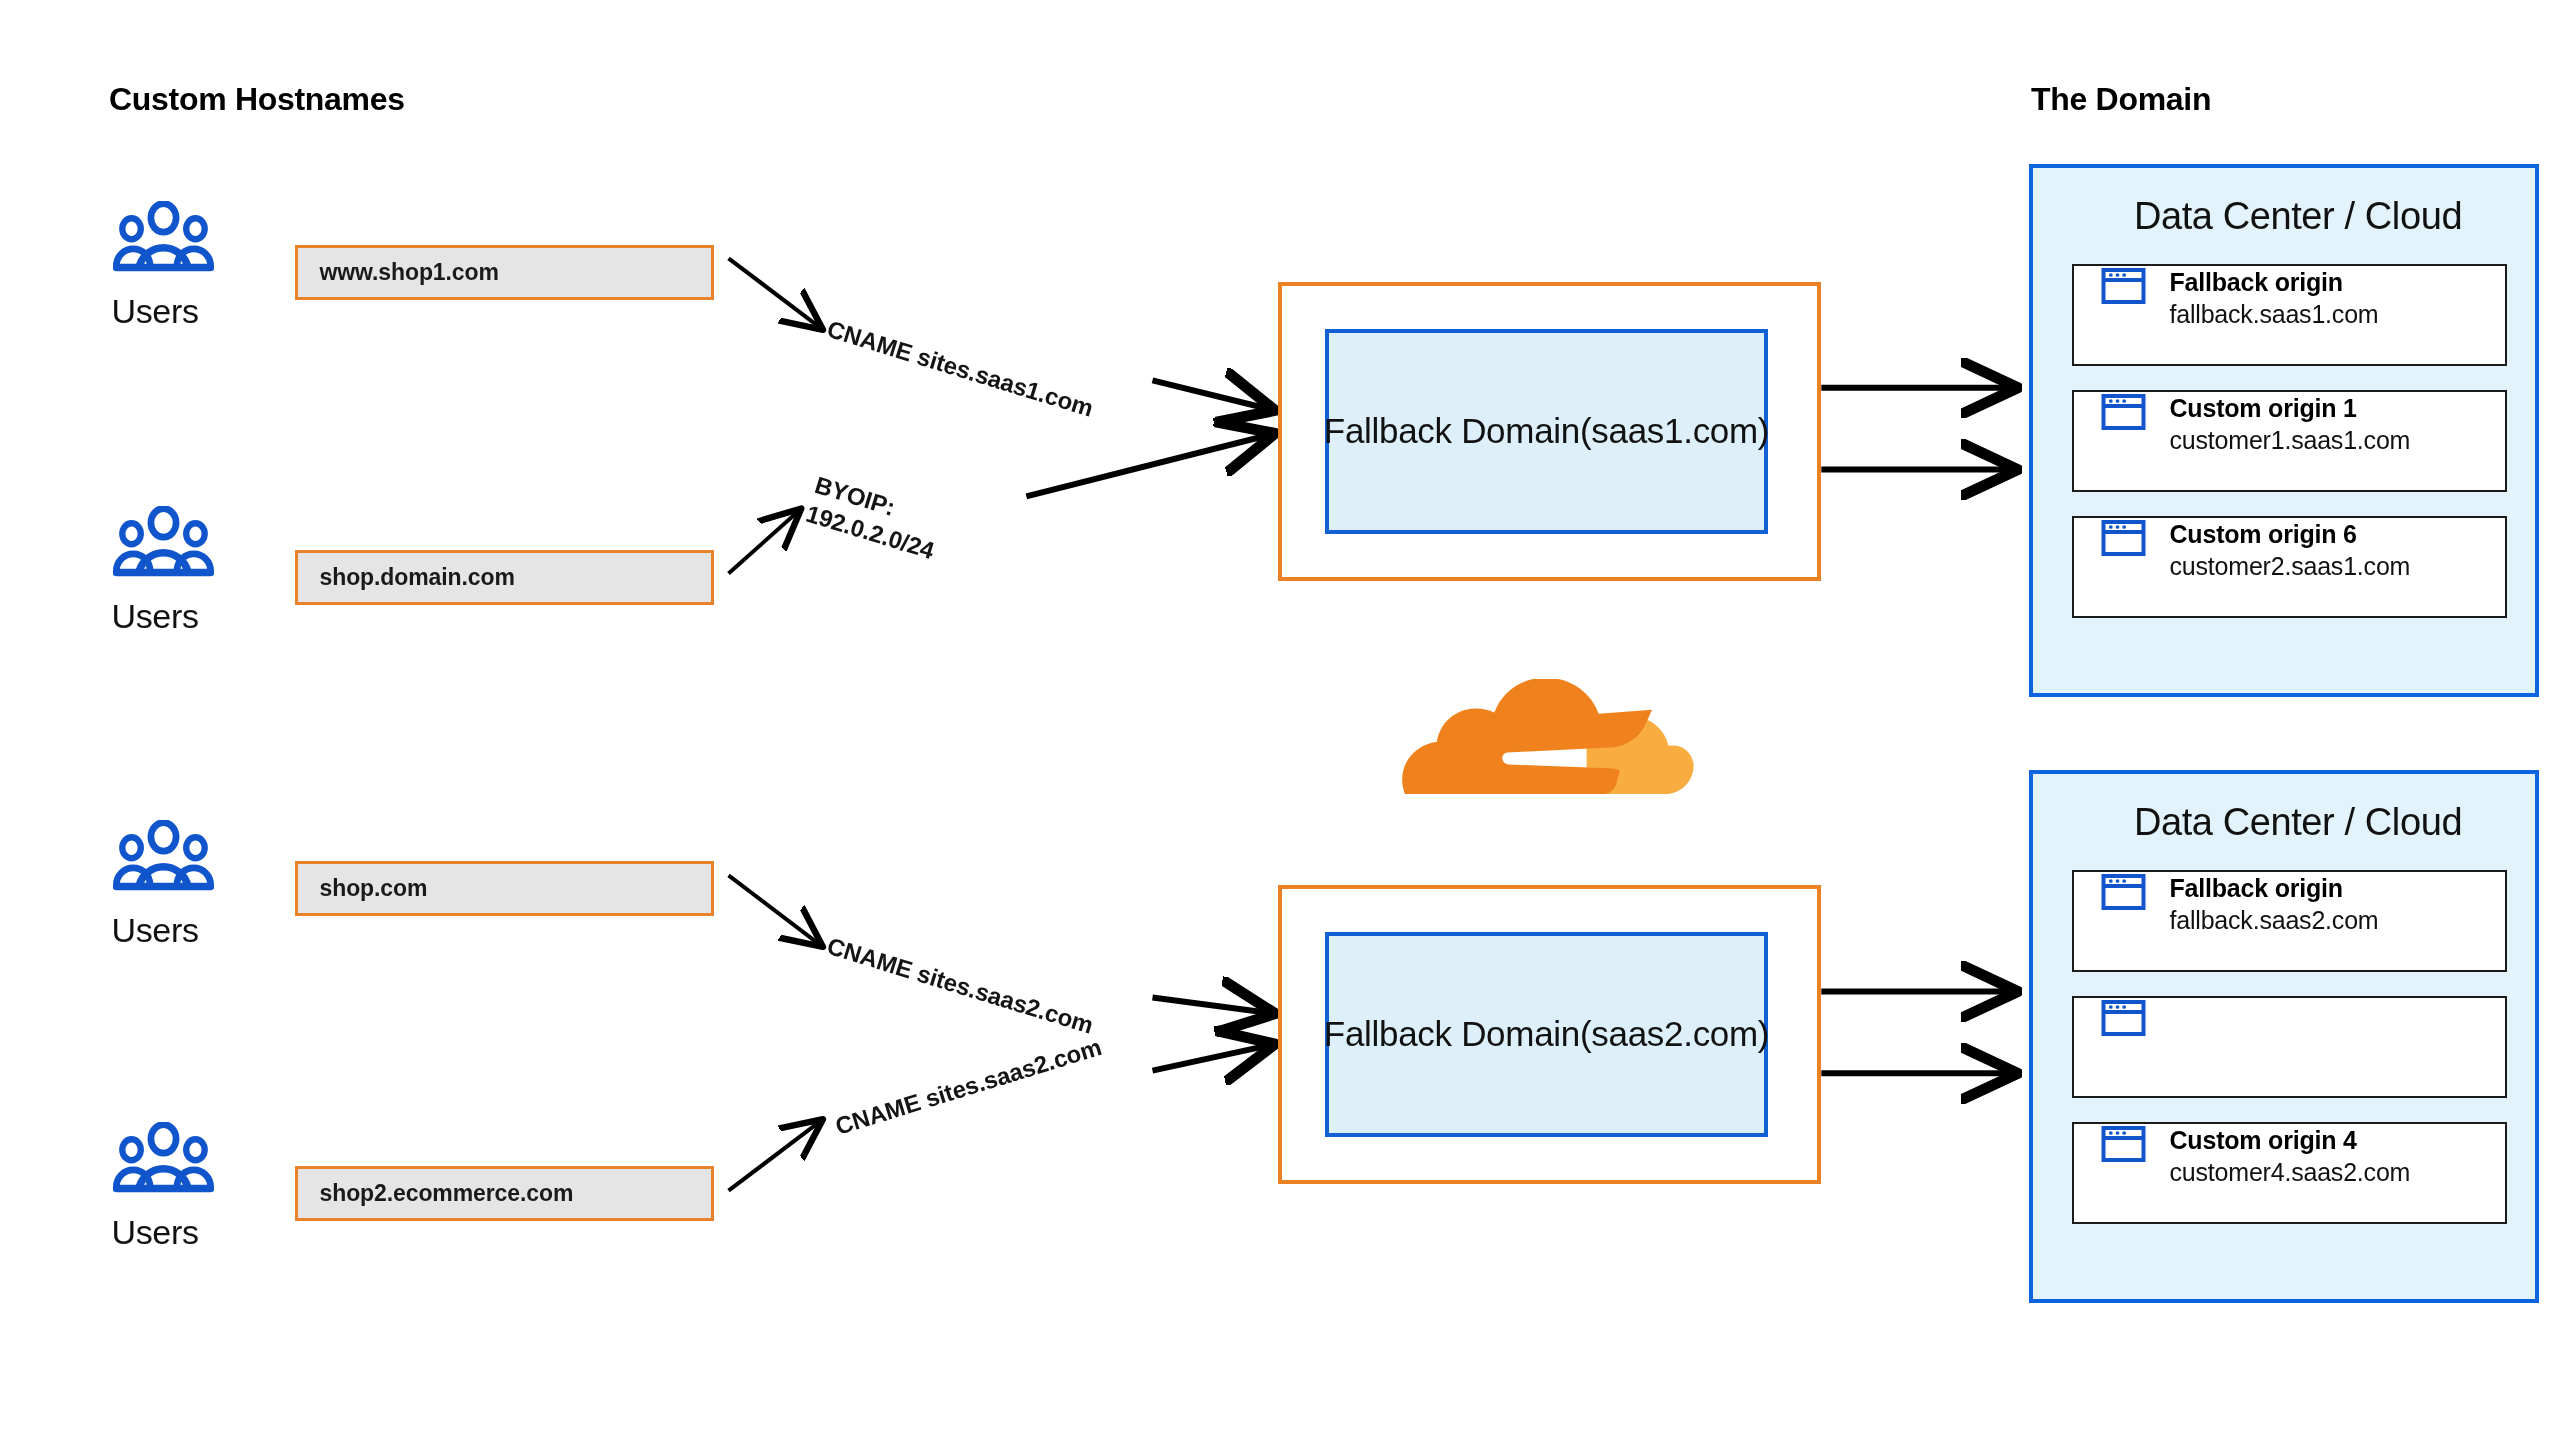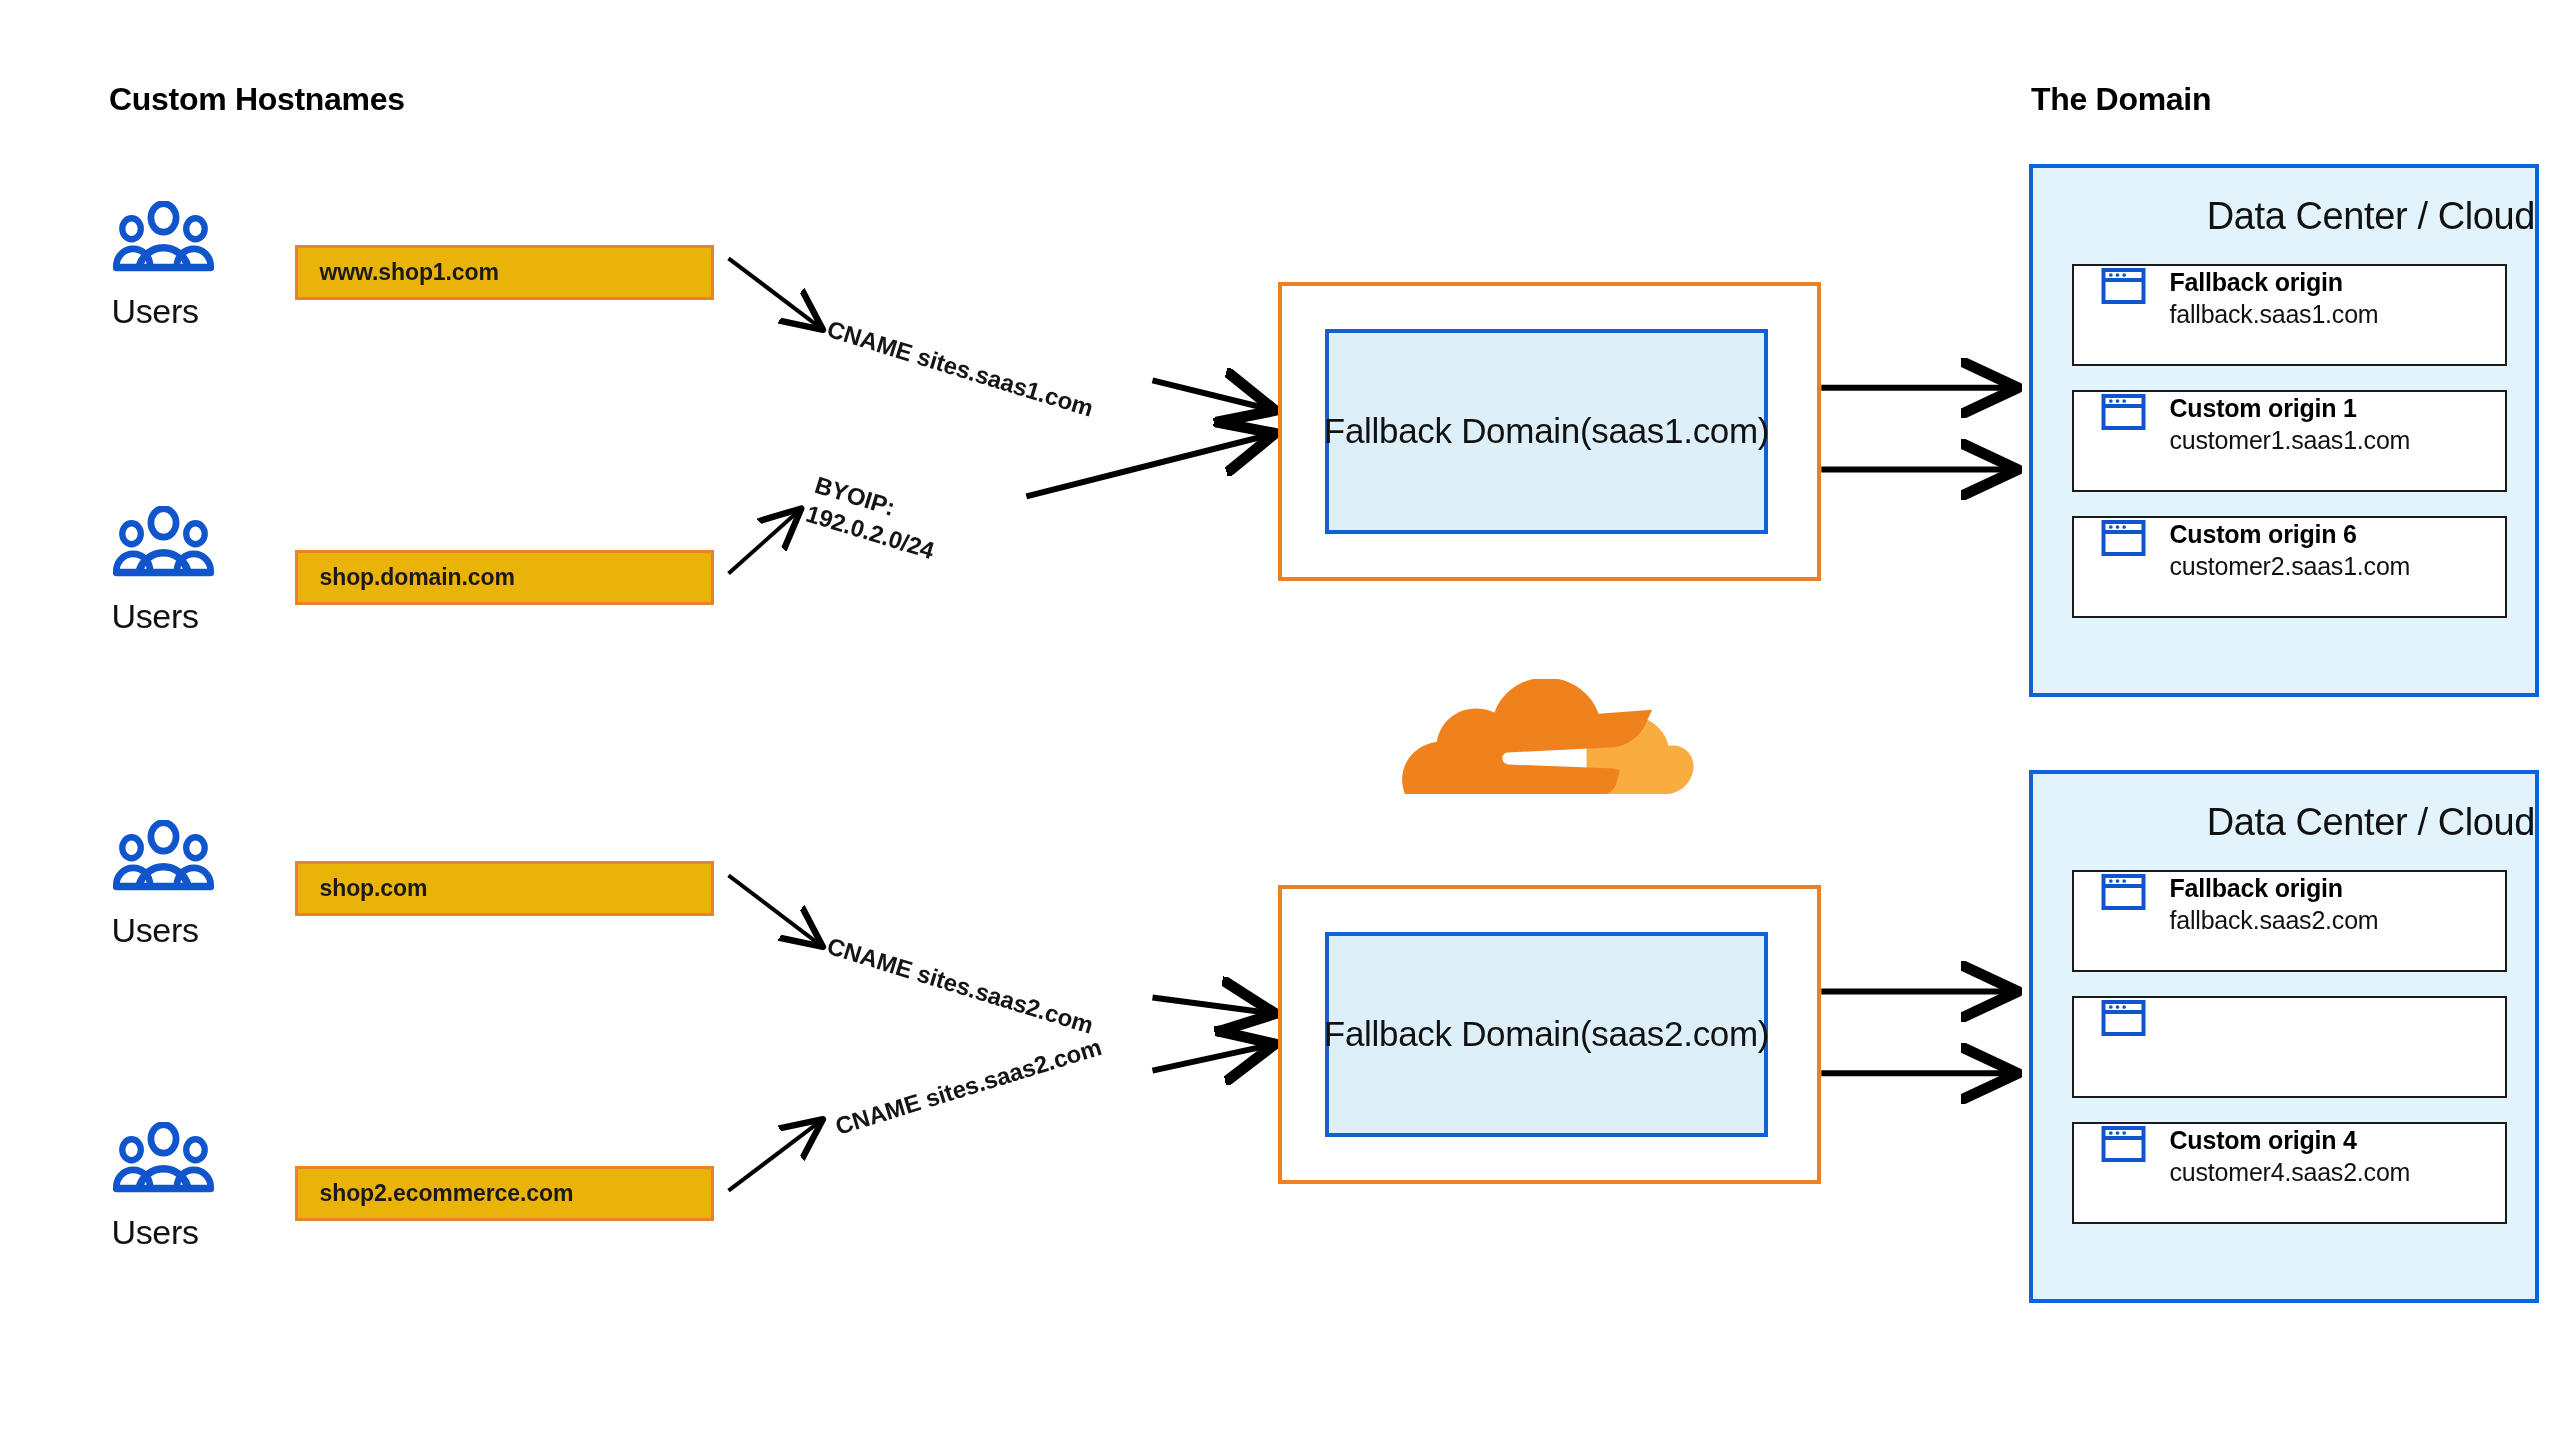--- a/index.html
+++ b/index.html
@@ -9,31 +9,31 @@
   svg.layer{position:absolute;left:0;top:0;width:2576px;height:1449px;pointer-events:none;}
 
   .col-title{position:absolute;font-size:32px;font-weight:bold;letter-spacing:-0.3px;color:#000;white-space:nowrap;}
   #title-hostnames{left:109px;top:81px;}
   #title-origin{left:2031px;top:81px;}
 
   .users-group{position:absolute;width:201px;}
   .users-icon{width:101px;height:74px;display:block;margin-left:6.7px;}
   .users-label{font-size:34px;color:#111;margin-top:17.4px;margin-left:5.4px;letter-spacing:-0.3px;}
 
-  .host-box{position:absolute;box-sizing:border-box;border:3.4px solid #e8822b;background:#eab308;
+  .host-box{position:absolute;box-sizing:border-box;border:3.4px solid #e8822b;background:#e5e5e5;
             display:flex;align-items:center;padding-left:21.5px;}
   .host-box span{font-size:23px;font-weight:bold;color:#1a1a1a;letter-spacing:-0.1px;}
 
   .fd-outer{position:absolute;box-sizing:border-box;border:4px solid #ec8124;background:#fff;}
   .fd-inner{position:absolute;box-sizing:border-box;border:4px solid #1161d5;background:#ddf0fa;
             display:flex;flex-direction:row;align-items:center;justify-content:center;}
   .fd-inner div{font-size:35px;line-height:1.45;color:#111;letter-spacing:-0.3px;white-space:nowrap;}
 
   .dc-box{position:absolute;box-sizing:border-box;border:4px solid #0b63de;background:#e2f3fb;}
-  .dc-title{font-size:38px;color:#111;text-align:right;margin-top:27px;letter-spacing:-0.4px;margin-left:28px;}
+  .dc-title{font-size:38px;color:#111;text-align:center;margin-top:27px;letter-spacing:-0.4px;margin-left:28px;}
   .origin-list{margin:25.5px 28px 0 39px;}
   .origin-card{box-sizing:border-box;border:2.7px solid #1b1b1b;background:#fff;height:102px;
                display:flex;align-items:flex-start;padding-left:25.5px;margin-bottom:24px;}
   .origin-card:last-child{margin-bottom:0;}
   .win-icon{width:47px;height:40px;flex:0 0 auto;margin-right:23px;}
   .origin-txt{display:flex;flex-direction:column;justify-content:center;}
   .origin-name{font-size:25px;font-weight:bold;color:#000;line-height:1.28;letter-spacing:-0.2px;}
   .origin-host{font-size:25px;color:#111;line-height:1.28;letter-spacing:-0.2px;}
 
   .edge-label{position:absolute;font-size:24px;font-weight:bold;color:#151515;white-space:nowrap;

